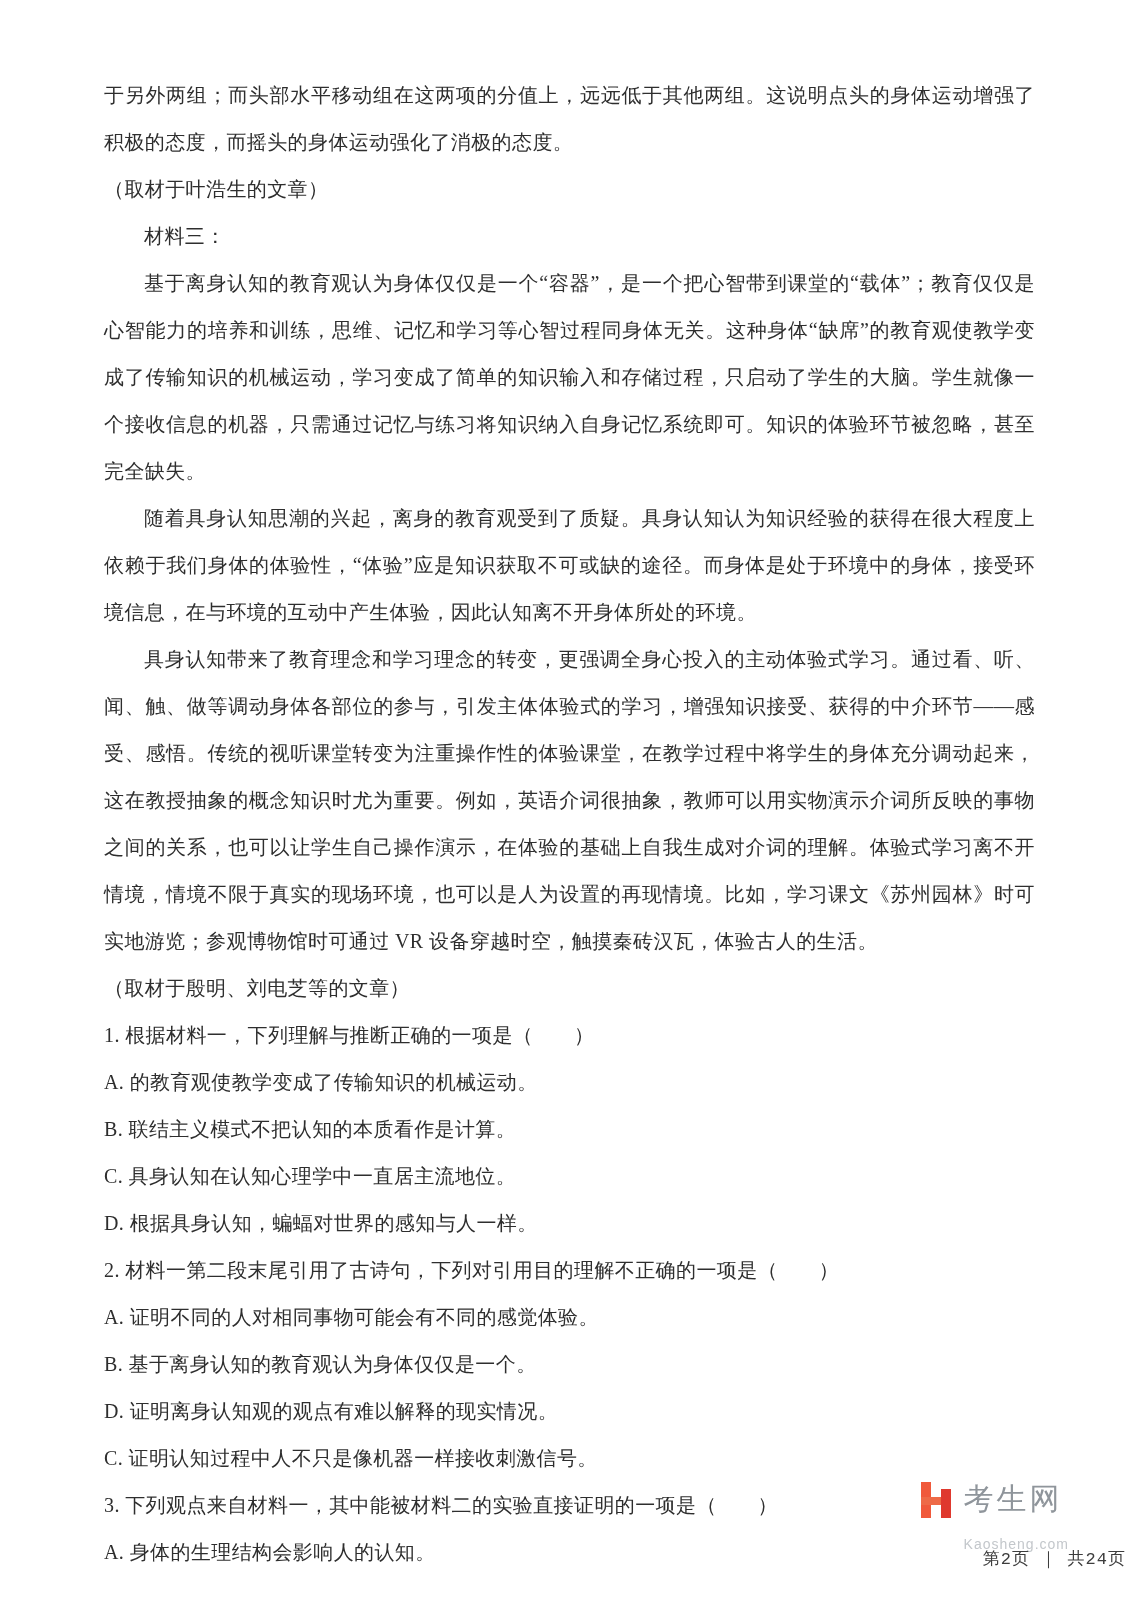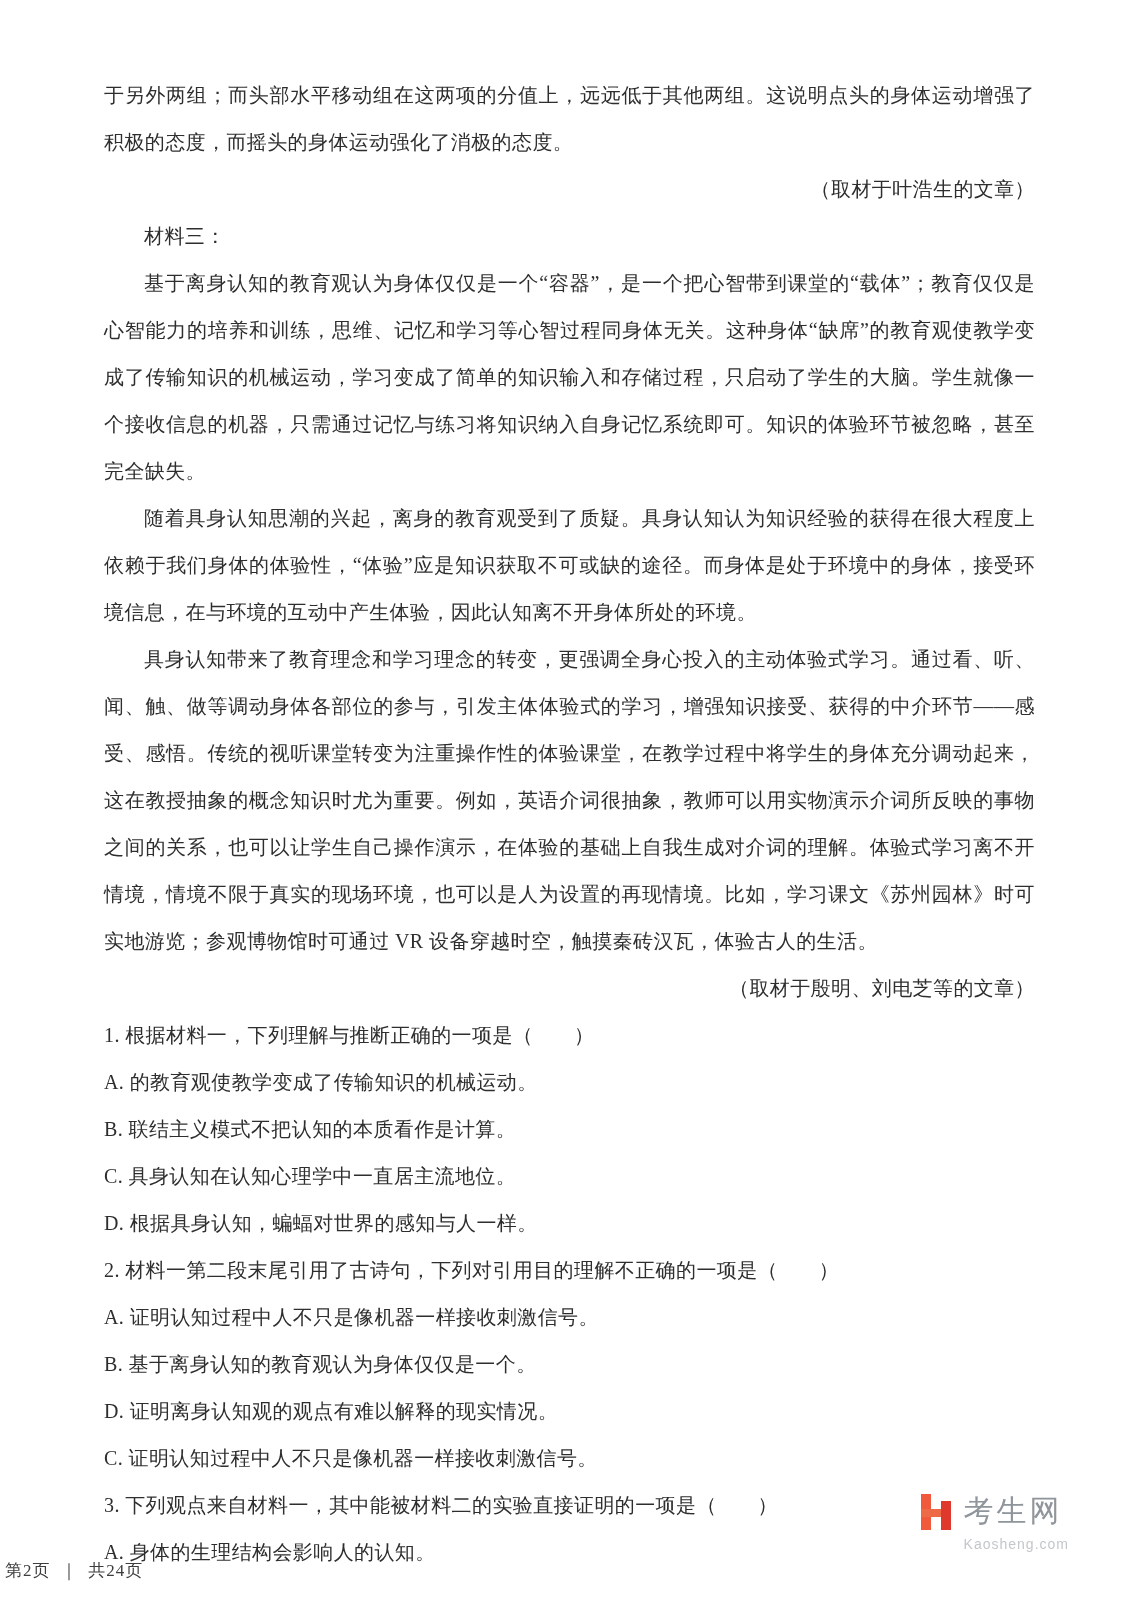--- a/index.html
+++ b/index.html
@@ -20,32 +20,33 @@
     width: 931px;
   }
   .page-content p {
     margin: 0;
     font-size: 20px;
     line-height: 47px;
     letter-spacing: 0.4px;
     text-align: justify;
   }
   p.indent { text-indent: 2em; }
-  p.attribution { text-align: right; }
+  p.attribution { text-align: left; }
   p.question, p.option { text-align: left; text-indent: 0; }
 
   .footer {
     position: absolute;
-    bottom: 18px;
+    bottom: 30px;
     left: 0;
     width: 100%;
-    text-align: left;
+    text-align: right;
     font-size: 17px;
     color: #3d3d3d;
     letter-spacing: 1px;
+    font-family: Liberation Mono, monospace;
   }
   .footer span { margin: 0 5px; }
 
   .watermark {
     position: absolute;
     right: 62px;
     bottom: 48px;
   }
   .wm-row { display: flex; align-items: center; gap: 10px; }
   .wm-logo { position: relative; width: 36px; height: 36px; flex: 0 0 auto; }
@@ -53,21 +54,21 @@
   .wm-logo .bar.left  { left: 3px;  top: 0;    width: 10px; height: 36px; background: #f0593b; }
   .wm-logo .bar.right { right: 3px; top: 7px;  width: 10px; height: 29px; background: #df392e; }
   .wm-logo .bar.mid   { left: 3px;  top: 15px; width: 30px; height: 8px;  background: #ee6a47; }
   .wm-name {
     font-family: "Liberation Sans", "DejaVu Sans", sans-serif;
     font-size: 30px;
     color: #8f959b;
     letter-spacing: 3px;
   }
   .wm-url {
-    margin-top: 4px;
+    margin-top: 16px;
     padding-left: 46px;
     font-family: "Liberation Sans", "DejaVu Sans", sans-serif;
     font-size: 14px;
     color: #c3c7cb;
     letter-spacing: 1px;
   }
 </style>
 </head>
 <body>
 
@@ -80,21 +81,21 @@
   <p class="indent">具身认知带来了教育理念和学习理念的转变，更强调全身心投入的主动体验式学习。通过看、听、闻、触、做等调动身体各部位的参与，引发主体体验式的学习，增强知识接受、获得的中介环节——感受、感悟。传统的视听课堂转变为注重操作性的体验课堂，在教学过程中将学生的身体充分调动起来，这在教授抽象的概念知识时尤为重要。例如，英语介词很抽象，教师可以用实物演示介词所反映的事物之间的关系，也可以让学生自己操作演示，在体验的基础上自我生成对介词的理解。体验式学习离不开情境，情境不限于真实的现场环境，也可以是人为设置的再现情境。比如，学习课文《苏州园林》时可实地游览；参观博物馆时可通过 VR 设备穿越时空，触摸秦砖汉瓦，体验古人的生活。</p>
   <p class="attribution">（取材于殷明、刘电芝等的文章）</p>
 
   <p class="question">1. 根据材料一，下列理解与推断正确的一项是（　　）</p>
   <p class="option">A. 的教育观使教学变成了传输知识的机械运动。</p>
   <p class="option">B. 联结主义模式不把认知的本质看作是计算。</p>
   <p class="option">C. 具身认知在认知心理学中一直居主流地位。</p>
   <p class="option">D. 根据具身认知，蝙蝠对世界的感知与人一样。</p>
 
   <p class="question">2. 材料一第二段末尾引用了古诗句，下列对引用目的理解不正确的一项是（　　）</p>
-  <p class="option">A. 证明认知过程中人不只是像机器一样接收刺激信号。</p>
+  <p class="option">A. 证明不同的人对相同事物可能会有不同的感觉体验。</p>
   <p class="option">B. 基于离身认知的教育观认为身体仅仅是一个。</p>
   <p class="option">D. 证明离身认知观的观点有难以解释的现实情况。</p>
   <p class="option">C. 证明认知过程中人不只是像机器一样接收刺激信号。</p>
 
   <p class="question">3. 下列观点来自材料一，其中能被材料二的实验直接证明的一项是（　　）</p>
   <p class="option">A. 身体的生理结构会影响人的认知。</p>
 </div>
 
 <div class="watermark">
   <div class="wm-row">

